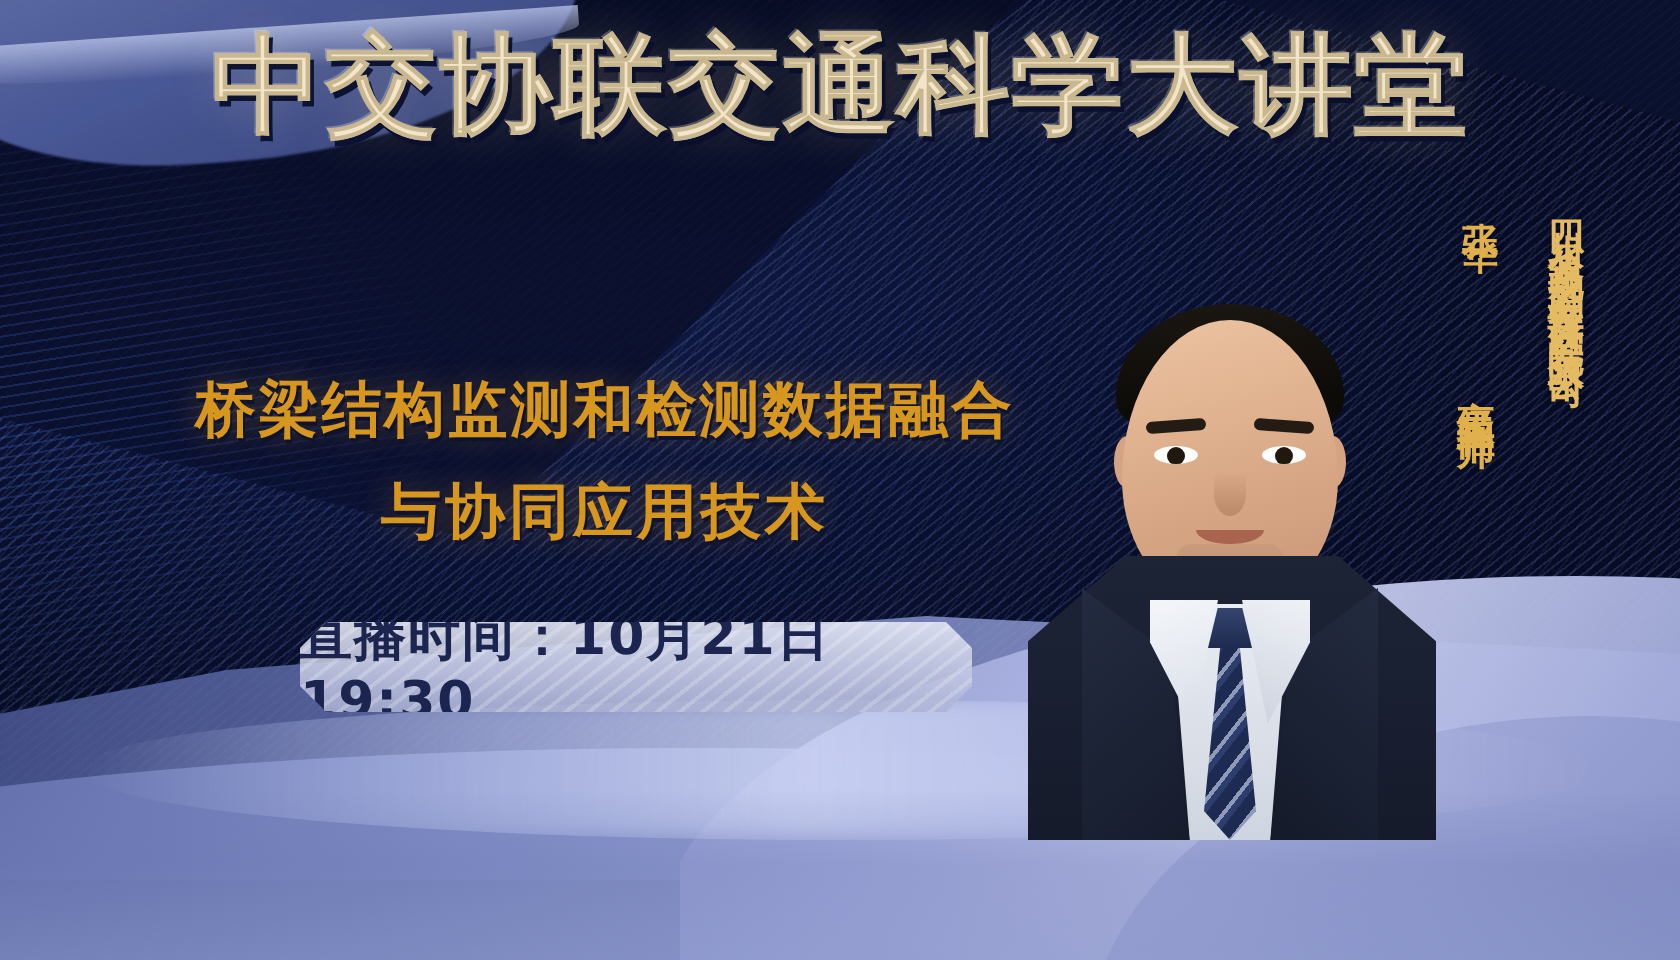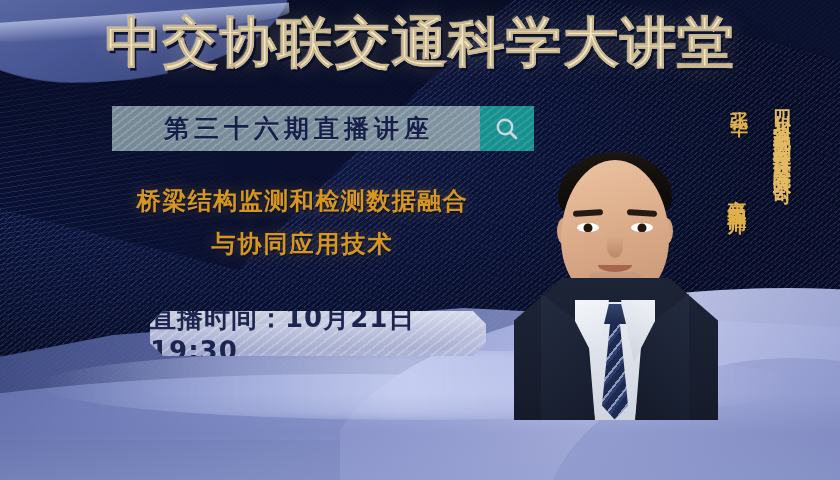--- a/index.html
+++ b/index.html
@@ -182,21 +182,21 @@
     background:repeating-linear-gradient(-38deg,
       rgba(255,255,255,0) 0 4px,
       rgba(255,255,255,.10) 4px 6px);
   }
   .subbar-search svg{position:relative;z-index:2;}
 
   
   .topic{
     position:absolute;left:30px;top:186px;width:545px;
     text-align:center;
-    font-size:24px;line-height:1.30;
+    font-size:30px;line-height:1.30;
     font-weight:900;letter-spacing:1.5px;
     color:#d7971f;
     text-shadow:
       1px 2px 0 rgba(12,18,48,.9),
       0 0 16px rgba(220,160,50,.30);
     z-index:6;
   }
   .topic .l2{letter-spacing:2px;margin-top:12px;}
 
   
@@ -377,31 +377,20 @@
   <div class="bg-stripes"></div>
   <div class="bg-stripes2"></div>
   <div class="bg-wedge"></div>
   <div class="bg-wedge2"></div>
   <div class="bg-fanlines"></div>
   <div class="wave-top"></div>
   <div class="wave-top-edge"></div>
 
   <div class="headline">中交协联交通科学大讲堂</div>
 
-  <div class="subbar">
-    <div class="subbar-body">
-      <span class="subbar-text">第三十六期直播讲座</span>
-    </div>
-    <div class="subbar-search">
-      <svg width="28" height="28" viewBox="0 0 28 28">
-        <circle cx="12" cy="12" r="7.2" fill="none" stroke="#cfd6da" stroke-width="2.4"></circle>
-        <line x1="17.2" y1="17.2" x2="23" y2="23" stroke="#cfd6da" stroke-width="2.8" stroke-linecap="round"></line>
-      </svg>
-    </div>
-  </div>
 
   <div class="topic">
     <div class="l1">桥梁结构监测和检测数据融合</div>
     <div class="l2">与协同应用技术</div>
   </div>
 
   <div class="timebadge">
     <span class="timebadge-text">直播时间：10月21日19:30</span>
   </div>
 

